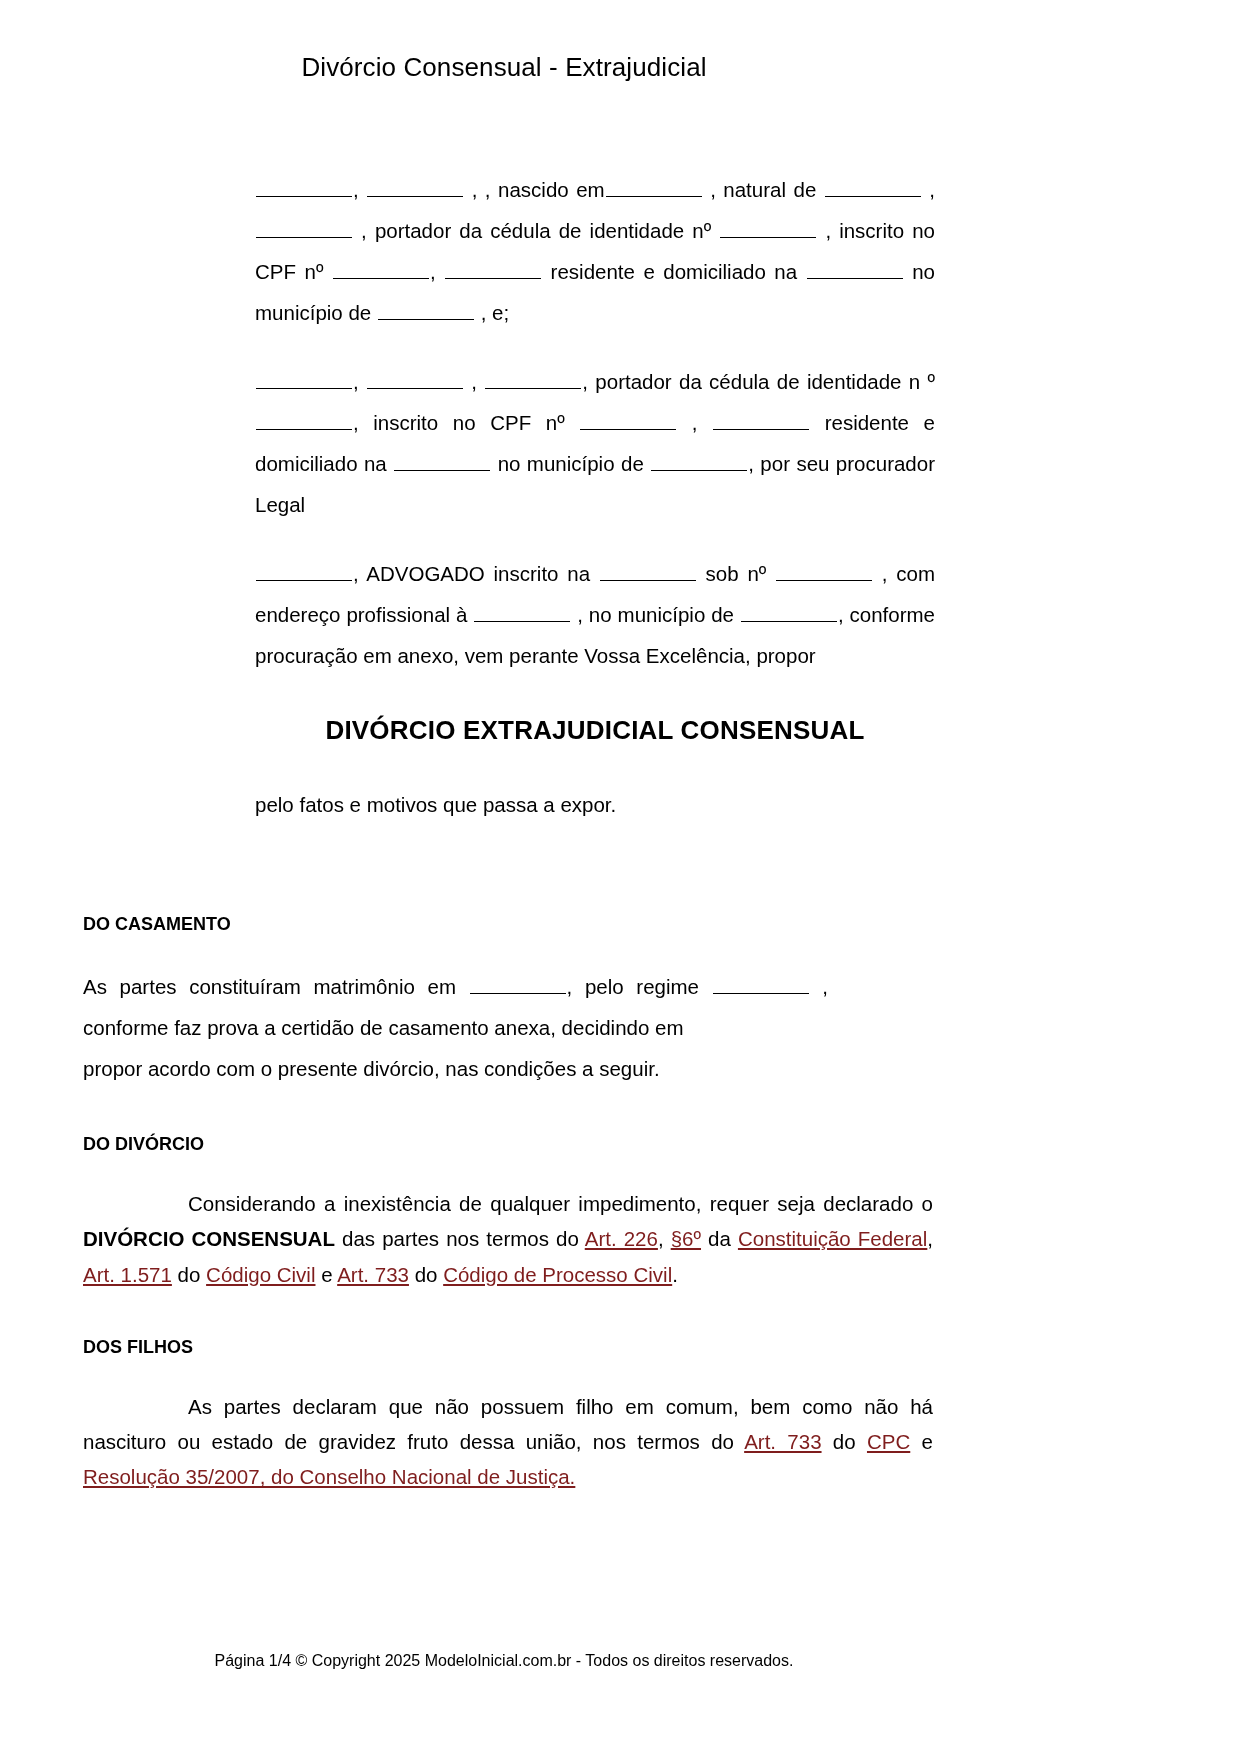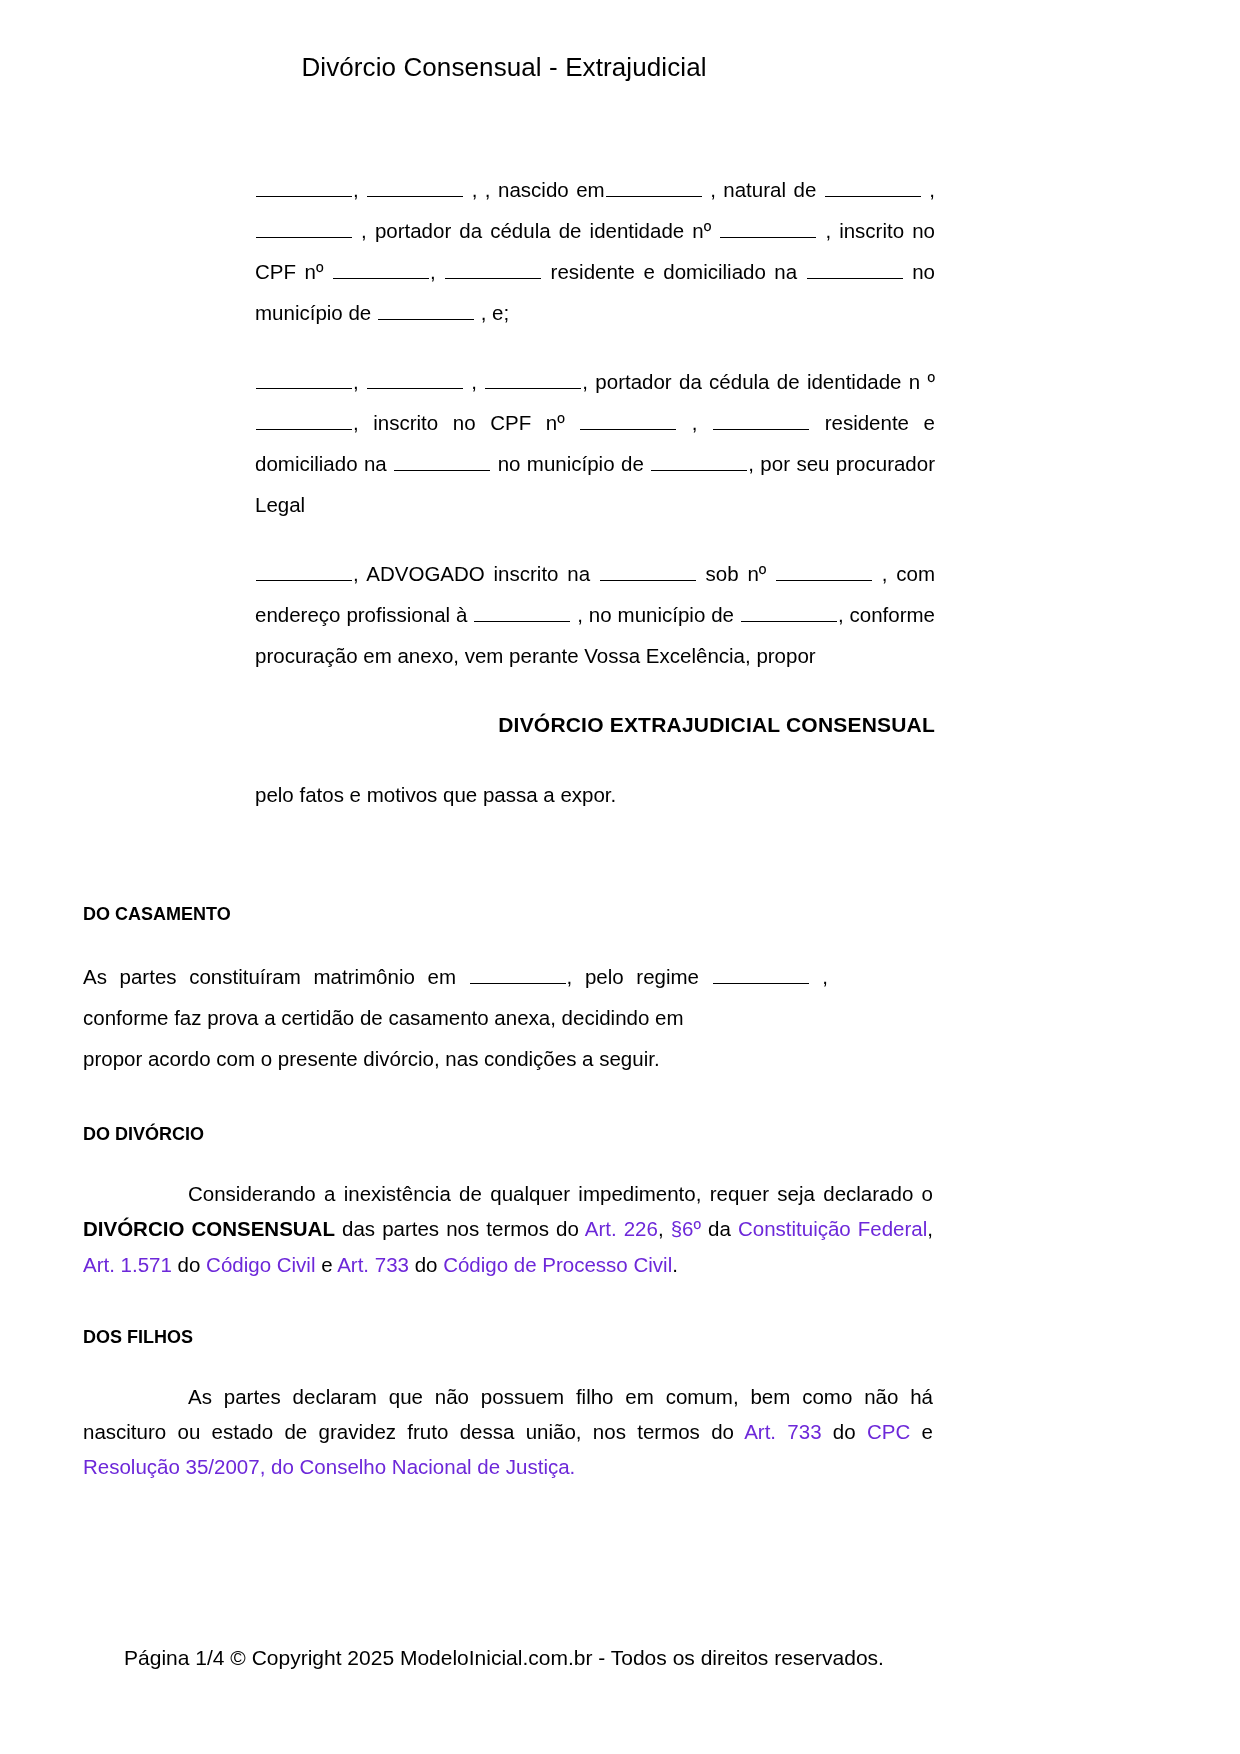--- a/index.html
+++ b/index.html
@@ -77,23 +77,23 @@
     display: inline-block;
     border-bottom: 1px solid #000;
     height: 0.92em;
     vertical-align: baseline;
     margin: 0 1px;
   }
   .blank.w1 { width: 96px; }
 
   
   .center-bold {
-    text-align: right;
+    text-align: center;
     font-weight: bold;
-    font-size: 21px;
+    font-size: 26px;
     line-height: 2.0;
     margin: 0;
     letter-spacing: 0.2px;
   }
 
   .plain-line {
     font-size: 20.5px;
     line-height: 2.0;
     margin: 0;
   }
@@ -119,34 +119,35 @@
   }
   .body-par.narrow {
     width: 745px;
   }
 
   .tight {
     line-height: 1.72;
   }
 
   a.doclink, .doclink {
-    color: #6d28d9;
+    color: #7f1d1d;
+    text-decoration: underline;
     cursor: pointer;
   }
 
   b, strong { font-weight: bold; }
 
   
   .footer {
     position: absolute;
     left: 0;
     right: 0;
     bottom: 84px;
     text-align: center;
-    font-size: 21px;
+    font-size: 16px;
     color: #000;
   }
 </style>
 </head>
 <body>
 
 <div class="page">
 
   <h1 class="doc-title">Divórcio Consensual - Extrajudicial</h1>
 

